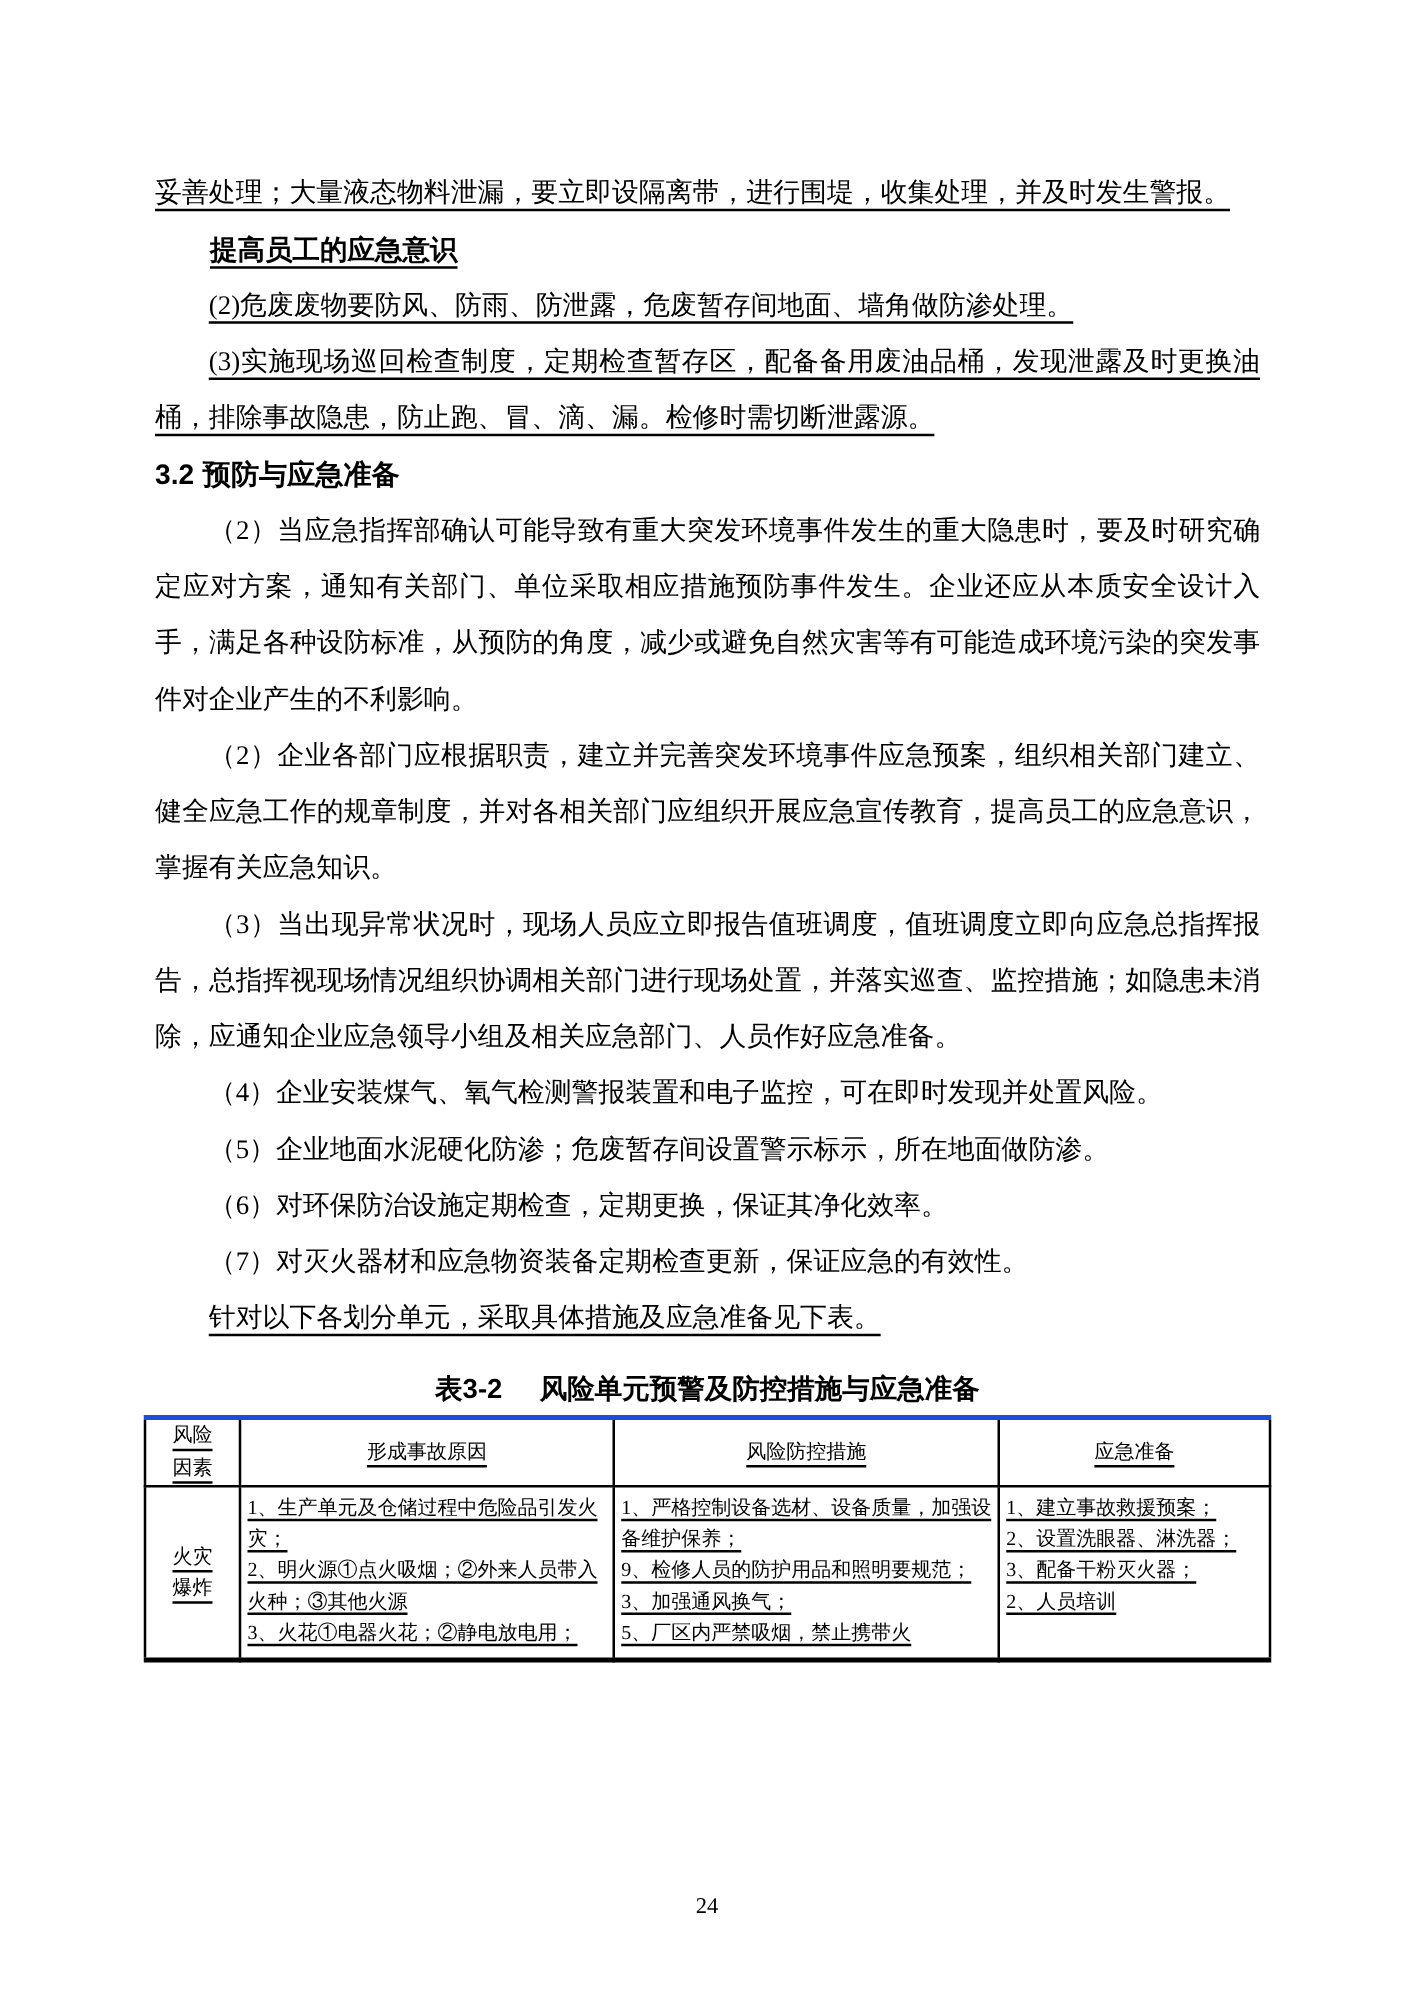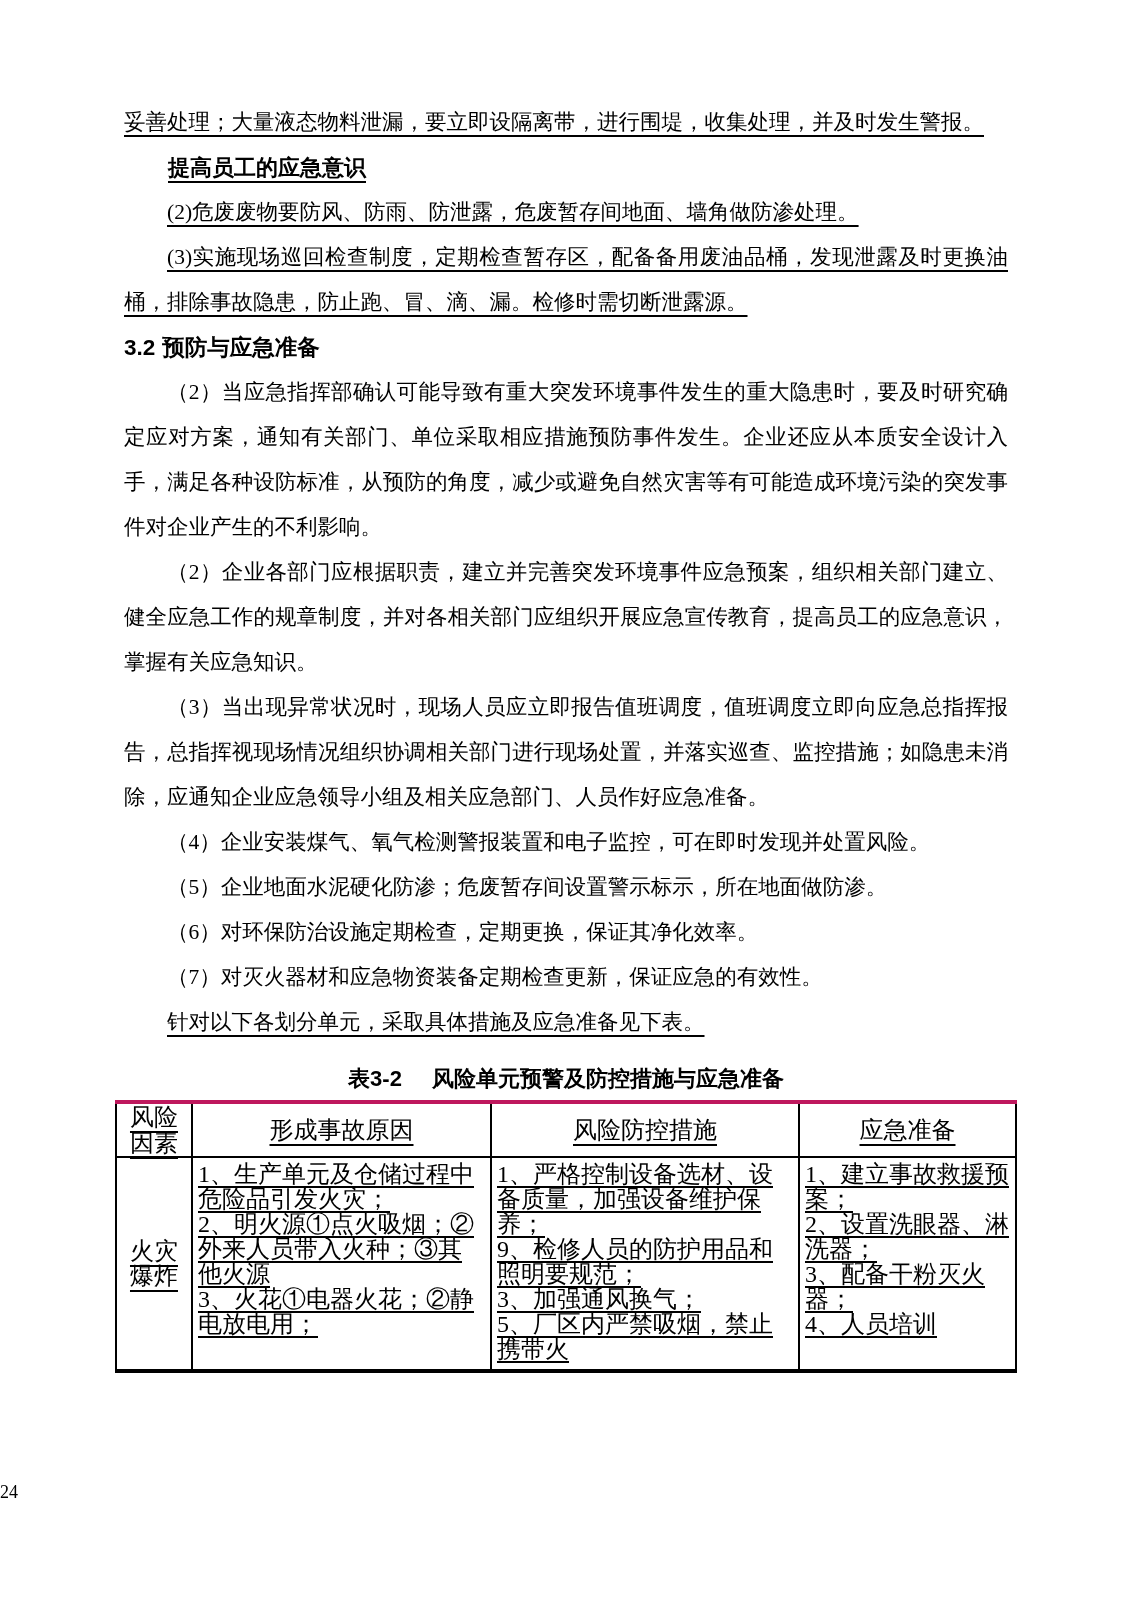--- a/index.html
+++ b/index.html
@@ -7,21 +7,21 @@
     width: 1131px; height: 1600px;
     background: #ffffff;
     position: relative;
     overflow: hidden;
     font-family: "Liberation Serif", "DejaVu Serif", serif;
     color: #000000;
     -webkit-font-smoothing: antialiased;
   }
   .content {
     position: absolute;
-    left: 124px; top: 100px;
+    left: 124px; top: 132px;
     width: 884px;
     font-size: 21.5px;
     line-height: 45px;
     text-align: justify;
   }
   .para { margin: 0; text-align: justify; }
   .indent { text-indent: 2em; }
   .underlined, .u, .cell-line {
     text-decoration: underline;
     text-decoration-thickness: 1.8px;
@@ -52,22 +52,22 @@
     font-size: 22px;
     line-height: 36px;
   }
   .cap-title { margin-left: 30px; }
   table.risk-table {
     width: 900px;
     margin-left: -9px;
     margin-top: 3px;
     border-collapse: collapse;
     table-layout: fixed;
-    font-size: 24px;
-    border-top: 4px solid #be185d;
+    font-size: 16px;
+    border-top: 4px solid #1d4ed8;
     border-bottom: 4px solid #000;
   }
   .risk-table th, .risk-table td { border: 2px solid #000; }
   .risk-table th {
     font-weight: normal;
     height: 52px;
     text-align: center;
     vertical-align: middle;
     line-height: 26px;
     padding: 0 2px;
@@ -85,22 +85,22 @@
     margin-left: 44px;
   }
   .narrow { width: 2.2em; margin: 0 auto; text-align: center; }
   .cell-line {
     text-decoration-thickness: 1.5px;
     text-underline-offset: 4px;
   }
   .page-number {
     position: absolute;
     left: 0; right: 0;
-    top: 1482px;
-    text-align: left;
+    top: 1514px;
+    text-align: center;
     font-size: 18px;
   }
 </style>
 </head>
 <body>
 
 <div class="content">
 
   <p class="para underlined">妥善处理；大量液态物料泄漏，要立即设隔离带，进行围堤，收集处理，并及时发生警报。</p>
 
@@ -163,21 +163,21 @@
         <td>
             <div class="cell-line">1、严格控制设备选材、设备质量，加强设备维护保养；</div>
             <div class="cell-line">9、检修人员的防护用品和照明要规范；</div>
             <div class="cell-line">3、加强通风换气；</div>
             <div class="cell-line">5、厂区内严禁吸烟，禁止携带火</div>
           </td>
         <td>
             <div class="cell-line">1、建立事故救援预案；</div>
             <div class="cell-line">2、设置洗眼器、淋洗器；</div>
             <div class="cell-line">3、配备干粉灭火器；</div>
-            <div class="cell-line">4、人员培训</div>
+            <div class="cell-line">2、人员培训</div>
           </td>
       </tr>
     </tbody>
   </table>
 
 </div>
 
 <div class="page-number">24</div>
 
 </body></html>

